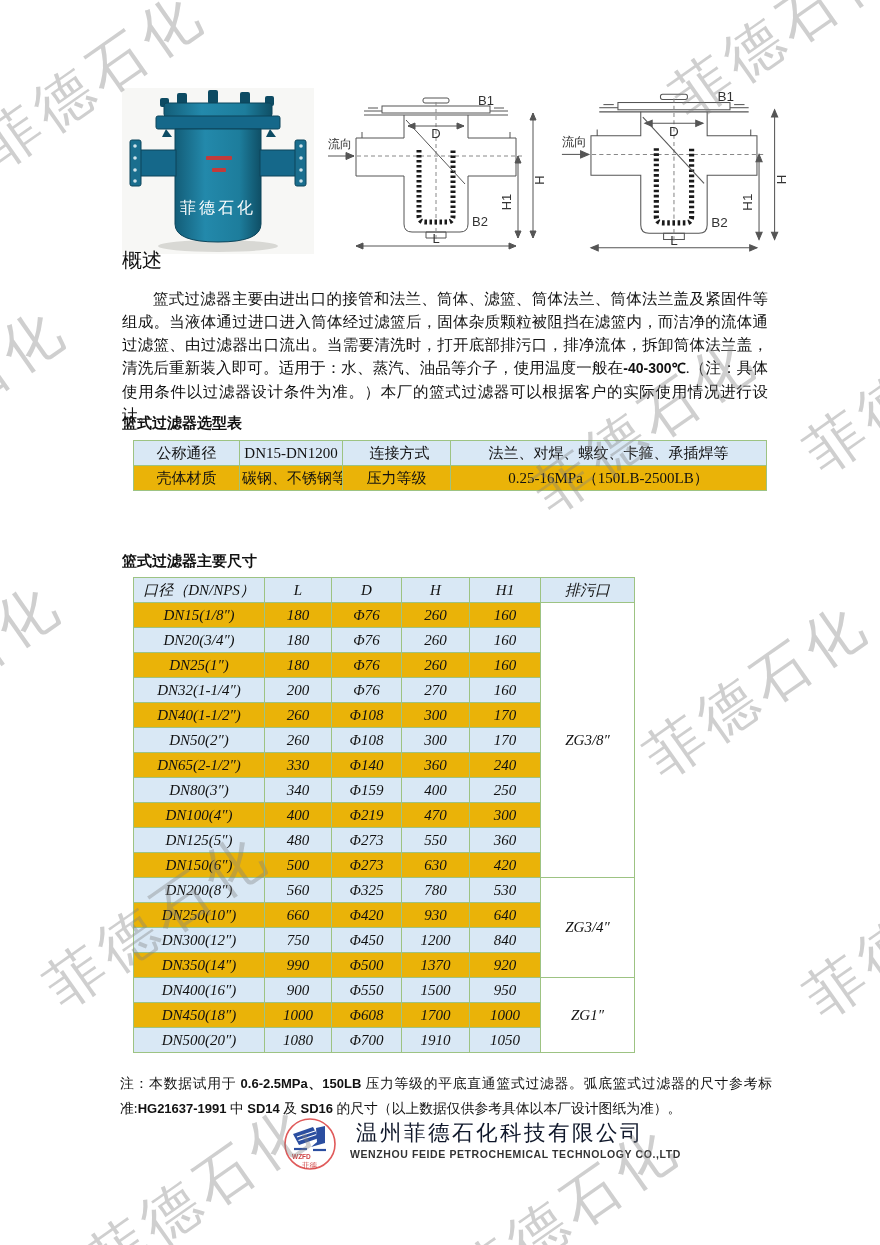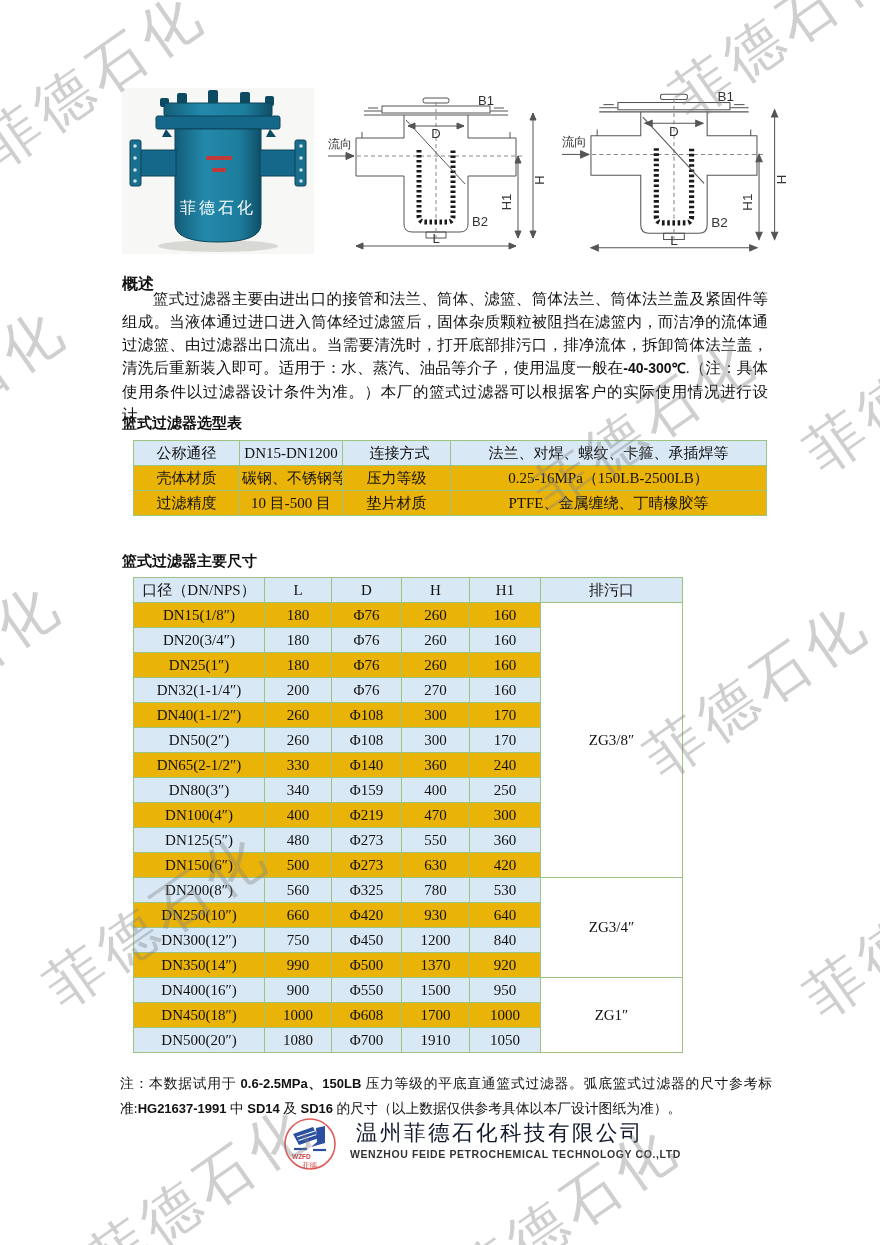--- a/index.html
+++ b/index.html
@@ -16,32 +16,32 @@
     transform:rotate(-35deg);transform-origin:left center;
   }
   
   .photo-box{position:absolute;left:122px;top:88px;width:192px;height:166px;}
   .draw1{position:absolute;left:326px;top:92px;width:222px;height:160px;}
   .draw2{position:absolute;left:556px;top:88px;width:238px;height:166px;}
   svg text{font-family:"Liberation Sans",sans-serif;}
   .dwg-label{font-size:13px;fill:#333;}
   .flow-label{font-size:12px;fill:#333;}
   
-  .h-overview{position:absolute;left:122px;top:247px;font-size:16px;font-weight:bold;margin-top:27px;}
+  .h-overview{position:absolute;left:122px;top:247px;font-size:20px;font-weight:normal;}
   .overview-p{
     position:absolute;left:122px;top:271px;width:646px;
     font-size:15.5px;line-height:23px;text-align:justify;text-indent:2em;
   }
   .bnum{font-family:"Liberation Sans",sans-serif;font-weight:bold;font-size:14px;}
   .h-sel{position:absolute;left:122px;top:414px;font-size:15px;font-weight:bold;text-align:center;}
   .h-dim{position:absolute;left:122px;top:552px;font-size:15px;font-weight:bold;}
   
   table{border-collapse:collapse;table-layout:fixed;}
   .sel-table{position:absolute;left:133px;top:440px;width:634px;}
-  .dim-table{position:absolute;left:133px;top:577px;width:550px;}
+  .dim-table{position:absolute;left:133px;top:577px;width:502px;font-style:italic;}
   td,th{
     border:1px solid #9dc383;text-align:center;vertical-align:middle;
     font-size:15px;font-weight:normal;height:24px;padding:0 2px;
     overflow:hidden;white-space:nowrap;
   }
   .blue{background:#d9e8f5;}
   .white{background:#eab308;}
   .drain{background:#ffffff;}
   .sel-c1{width:101px;}.sel-c2{width:98px;}.sel-c3{width:97px;padding-left:8px;}
   .dim-c1{width:126px;}.dim-c2{width:62px;}.dim-c3{width:65px;}
@@ -241,26 +241,20 @@
           <td class="sel-c2">DN15-DN1200</td>
           <td class="sel-c3">连接方式</td>
           <td>法兰、对焊、螺纹、卡箍、承插焊等</td>
         </tr>
         <tr class="white">
           <td>壳体材质</td>
           <td>碳钢、不锈钢等</td>
           <td>压力等级</td>
           <td>0.25-16MPa（150LB-2500LB）</td>
         </tr>
-        <tr class="white">
-          <td>过滤精度</td>
-          <td>10 目-500 目</td>
-          <td>垫片材质</td>
-          <td>PTFE、金属缠绕、丁晴橡胶等</td>
-        </tr>
       </tbody>
     </table>
 
     <div class="h-dim">篮式过滤器主要尺寸</div>
     <table class="dim-table">
       <thead>
         <tr class="blue">
           <th class="dim-c1">口径（DN/NPS）</th>
           <th class="dim-c2">L</th>
           <th class="dim-c3">D</th>

